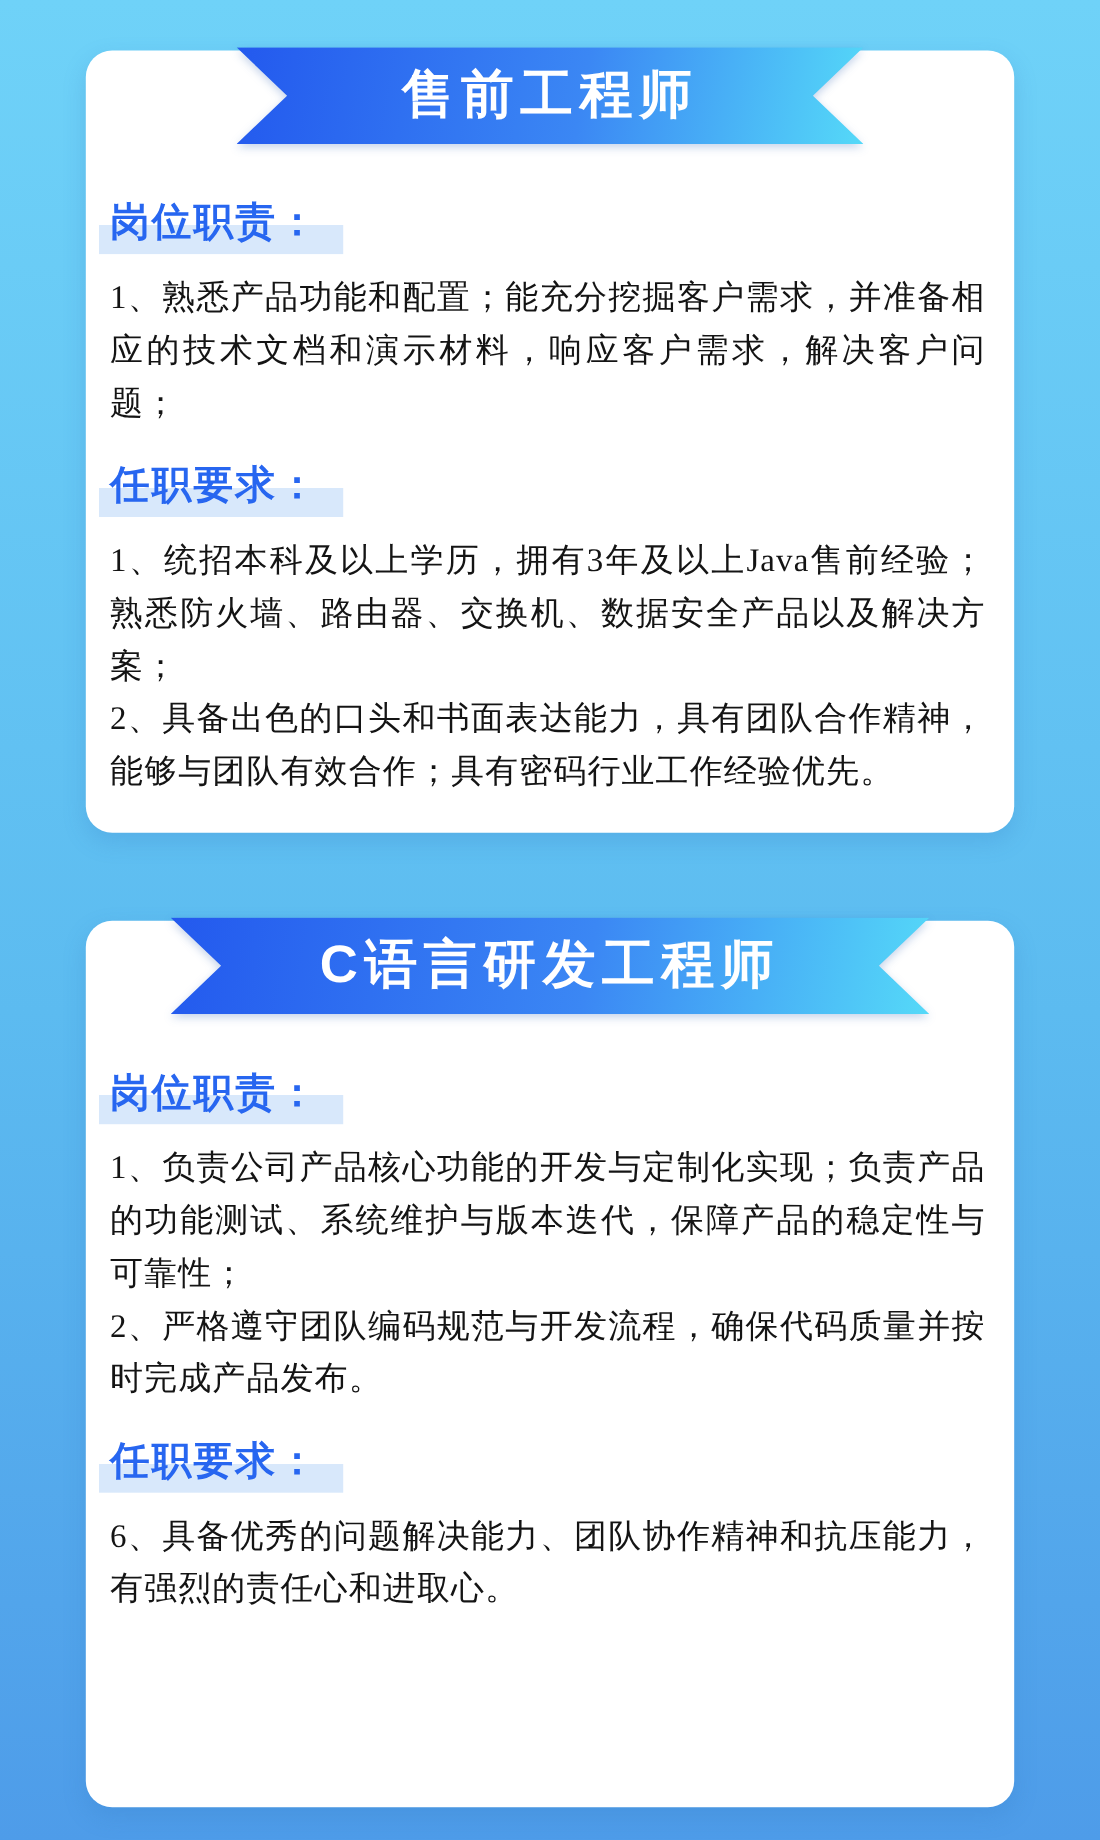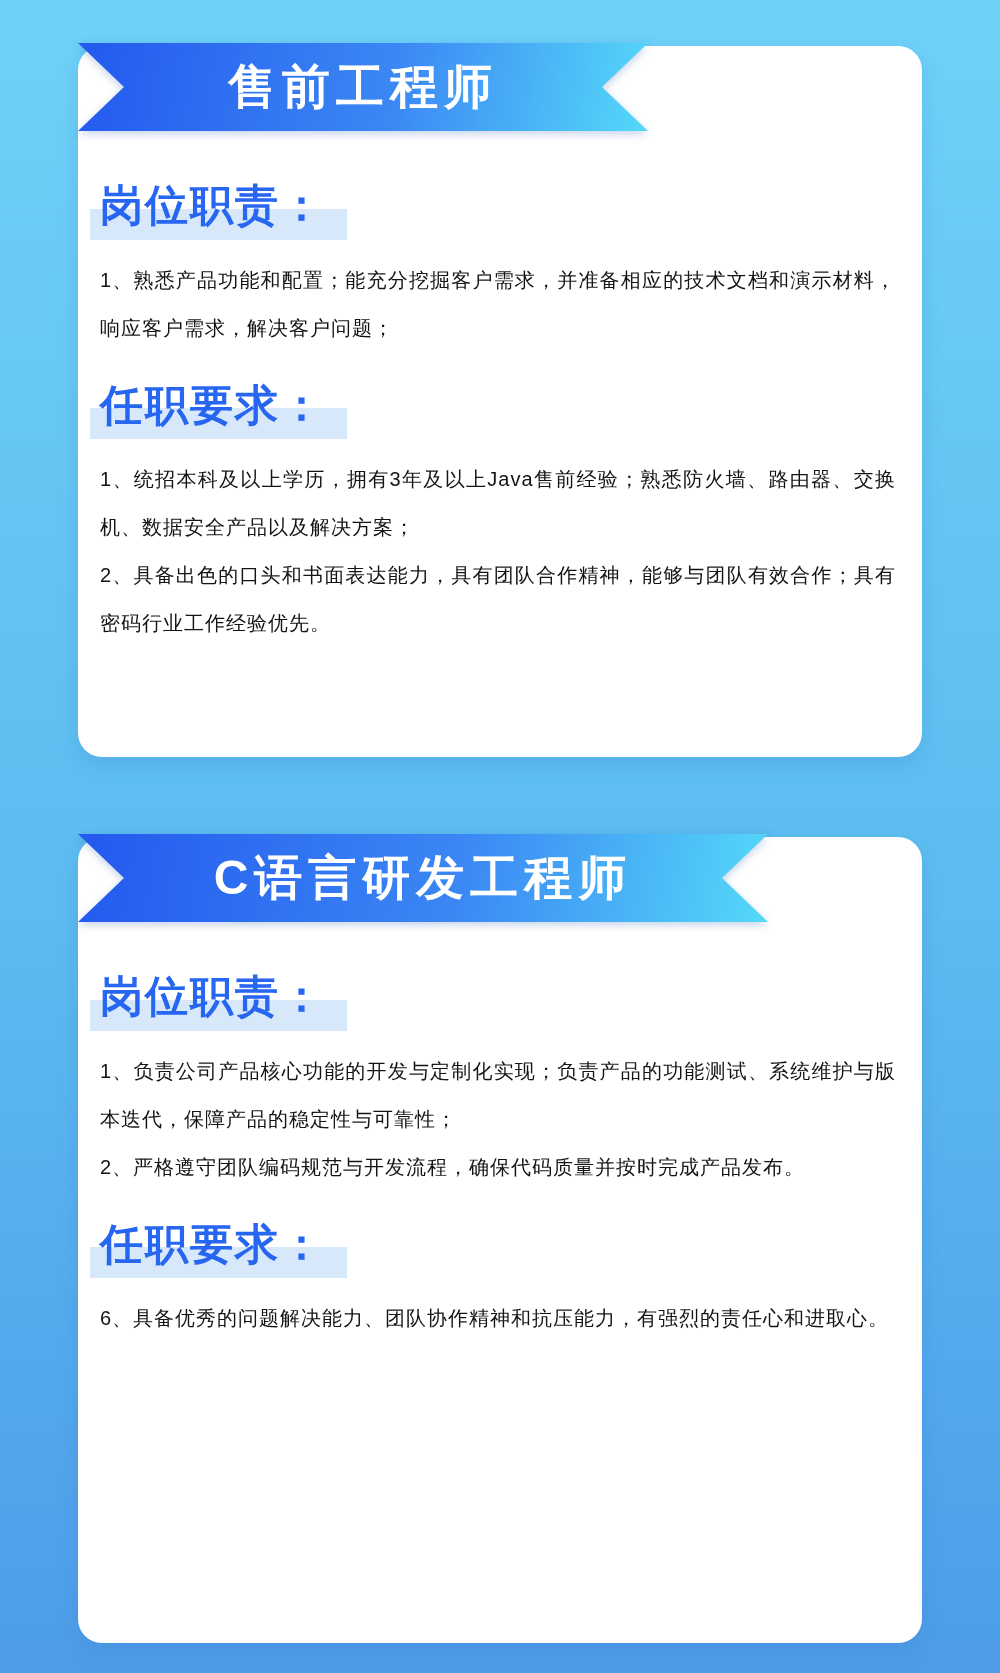--- a/index.html
+++ b/index.html
@@ -27,21 +27,21 @@
     box-shadow: 0 8px 20px rgba(48, 120, 190, 0.22);
   }
 
   .card-1 { top: 46px;  height: 711px; }
   .card-2 { top: 837px; height: 806px; }
 
   .ribbon-wrap {
     position: relative;
     top: -3px;
     display: flex;
-    justify-content: flex-start;
+    justify-content: center;
     filter: drop-shadow(0 3px 4px rgba(25, 80, 170, 0.25));
   }
 
   .ribbon {
     height: 88px;
     background: linear-gradient(100deg, #2359ee 0%, #3b87f4 55%, #55d9f8 100%);
     clip-path: polygon(0% 0%, 100% 0%, calc(100% - 46px) 50%, 100% 100%, 0% 100%, 46px 50%);
     display: flex;
     align-items: center;
     justify-content: center;
@@ -59,39 +59,40 @@
     white-space: nowrap;
     text-align: center;
   }
 
   .card-content {
     padding: 0 26px 0 22px;
   }
 
   .section-heading {
     display: inline-block;
-    font-size: 43px;
+    font-size: 36px;
     font-weight: bold;
     color: #2766f0;
     letter-spacing: 2px;
     line-height: 1.2;
     padding: 0 22px 8px 10px;
     margin-left: -10px;
     background: linear-gradient(to top, #d8e8fb 52%, rgba(216, 232, 251, 0) 52%);
   }
 
   .heading-a { margin-top: 46px; }
   .heading-b { margin-top: 28px; text-align: right; }
 
   .body-text {
-    font-size: 20px;
+    font-size: 30px;
     line-height: 48px;
     letter-spacing: 1px;
     color: #141414;
     text-align: justify;
+    font-family: Liberation Serif, serif;
   }
 
   .section-heading + .body-text { margin-top: 16px; }
 </style>
 </head>
 <body>
 
 <div class="page">
 
   <section class="card card-1">

